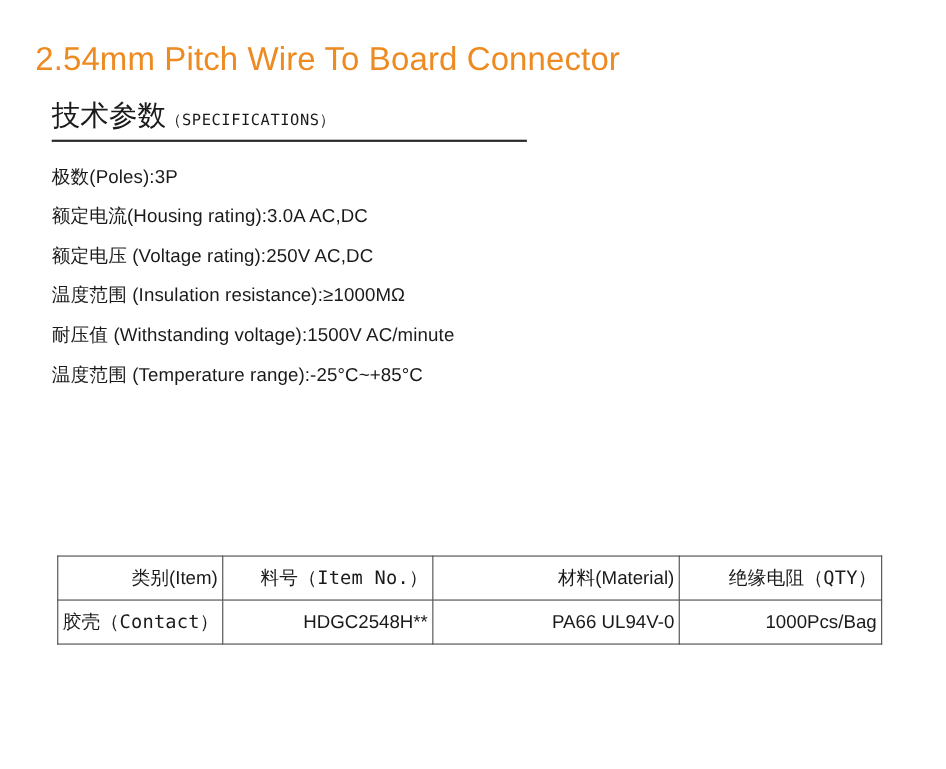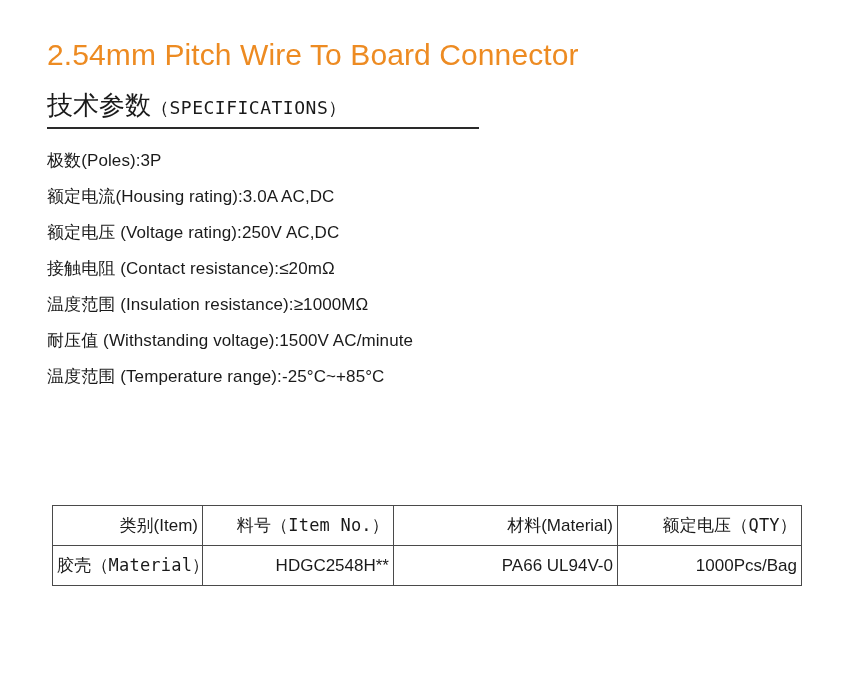--- a/index.html
+++ b/index.html
@@ -18,21 +18,21 @@
   }
 
   .page {
     position: absolute;
     inset: 0;
   }
 
   
   .product-title {
     position: absolute;
-    left: 47px;
+    left: 32px;
     top: 36px;
     font-size: 30px;
     line-height: 38px;
     font-weight: 400;
     color: #ED8B22;
     letter-spacing: 0.1px;
     white-space: nowrap;
     text-align: right;
   }
 
@@ -45,21 +45,21 @@
   }
   .section-heading {
     font-size: 26px;
     line-height: 34px;
     font-weight: 400;
     color: #1a1a1a;
     white-space: nowrap;
   }
   .section-heading .en {
     font-family: "DejaVu Sans Mono", "Liberation Mono", monospace;
-    font-size: 18px;
+    font-size: 14px;
     letter-spacing: 0.5px;
   }
   .section-rule {
     position: absolute;
     left: 0;
     top: 39px;
     width: 432px;
     height: 2px;
     background: #2a2a2a;
   }
@@ -125,36 +125,35 @@
 
   <div class="section-heading-wrap">
     <div class="section-heading"><span>技术参数</span><span class="en">（SPECIFICATIONS）</span></div>
     <div class="section-rule"></div>
   </div>
 
   <div class="spec-list">
     <div class="spec-line">极数(Poles):3P</div>
     <div class="spec-line">额定电流(Housing rating):3.0A AC,DC</div>
     <div class="spec-line">额定电压 (Voltage rating):250V AC,DC</div>
-    <div class="spec-line">接触电阻 (Contact resistance):≤20mΩ</div>
     <div class="spec-line">温度范围 (Insulation resistance):≥1000MΩ</div>
     <div class="spec-line">耐压值 (Withstanding voltage):1500V AC/minute</div>
     <div class="spec-line">温度范围 (Temperature range):-25°C~+85°C</div>
   </div>
 
   <table class="spec-table">
     <tbody>
       <tr>
         <td class="col-item prop">类别(Item)</td>
         <td class="col-part mono">料号（Item No.）</td>
         <td class="col-mat prop">材料(Material)</td>
-        <td class="col-qty mono">额定电压（QTY）</td>
+        <td class="col-qty mono">绝缘电阻（QTY）</td>
       </tr>
       <tr>
-        <td class="col-item mono">胶壳（Material）</td>
+        <td class="col-item mono">胶壳（Contact）</td>
         <td class="col-part prop">HDGC2548H**</td>
         <td class="col-mat prop">PA66  UL94V-0</td>
         <td class="col-qty prop">1000Pcs/Bag</td>
       </tr>
     </tbody>
   </table>
 
 </div>
 
 </body></html>

